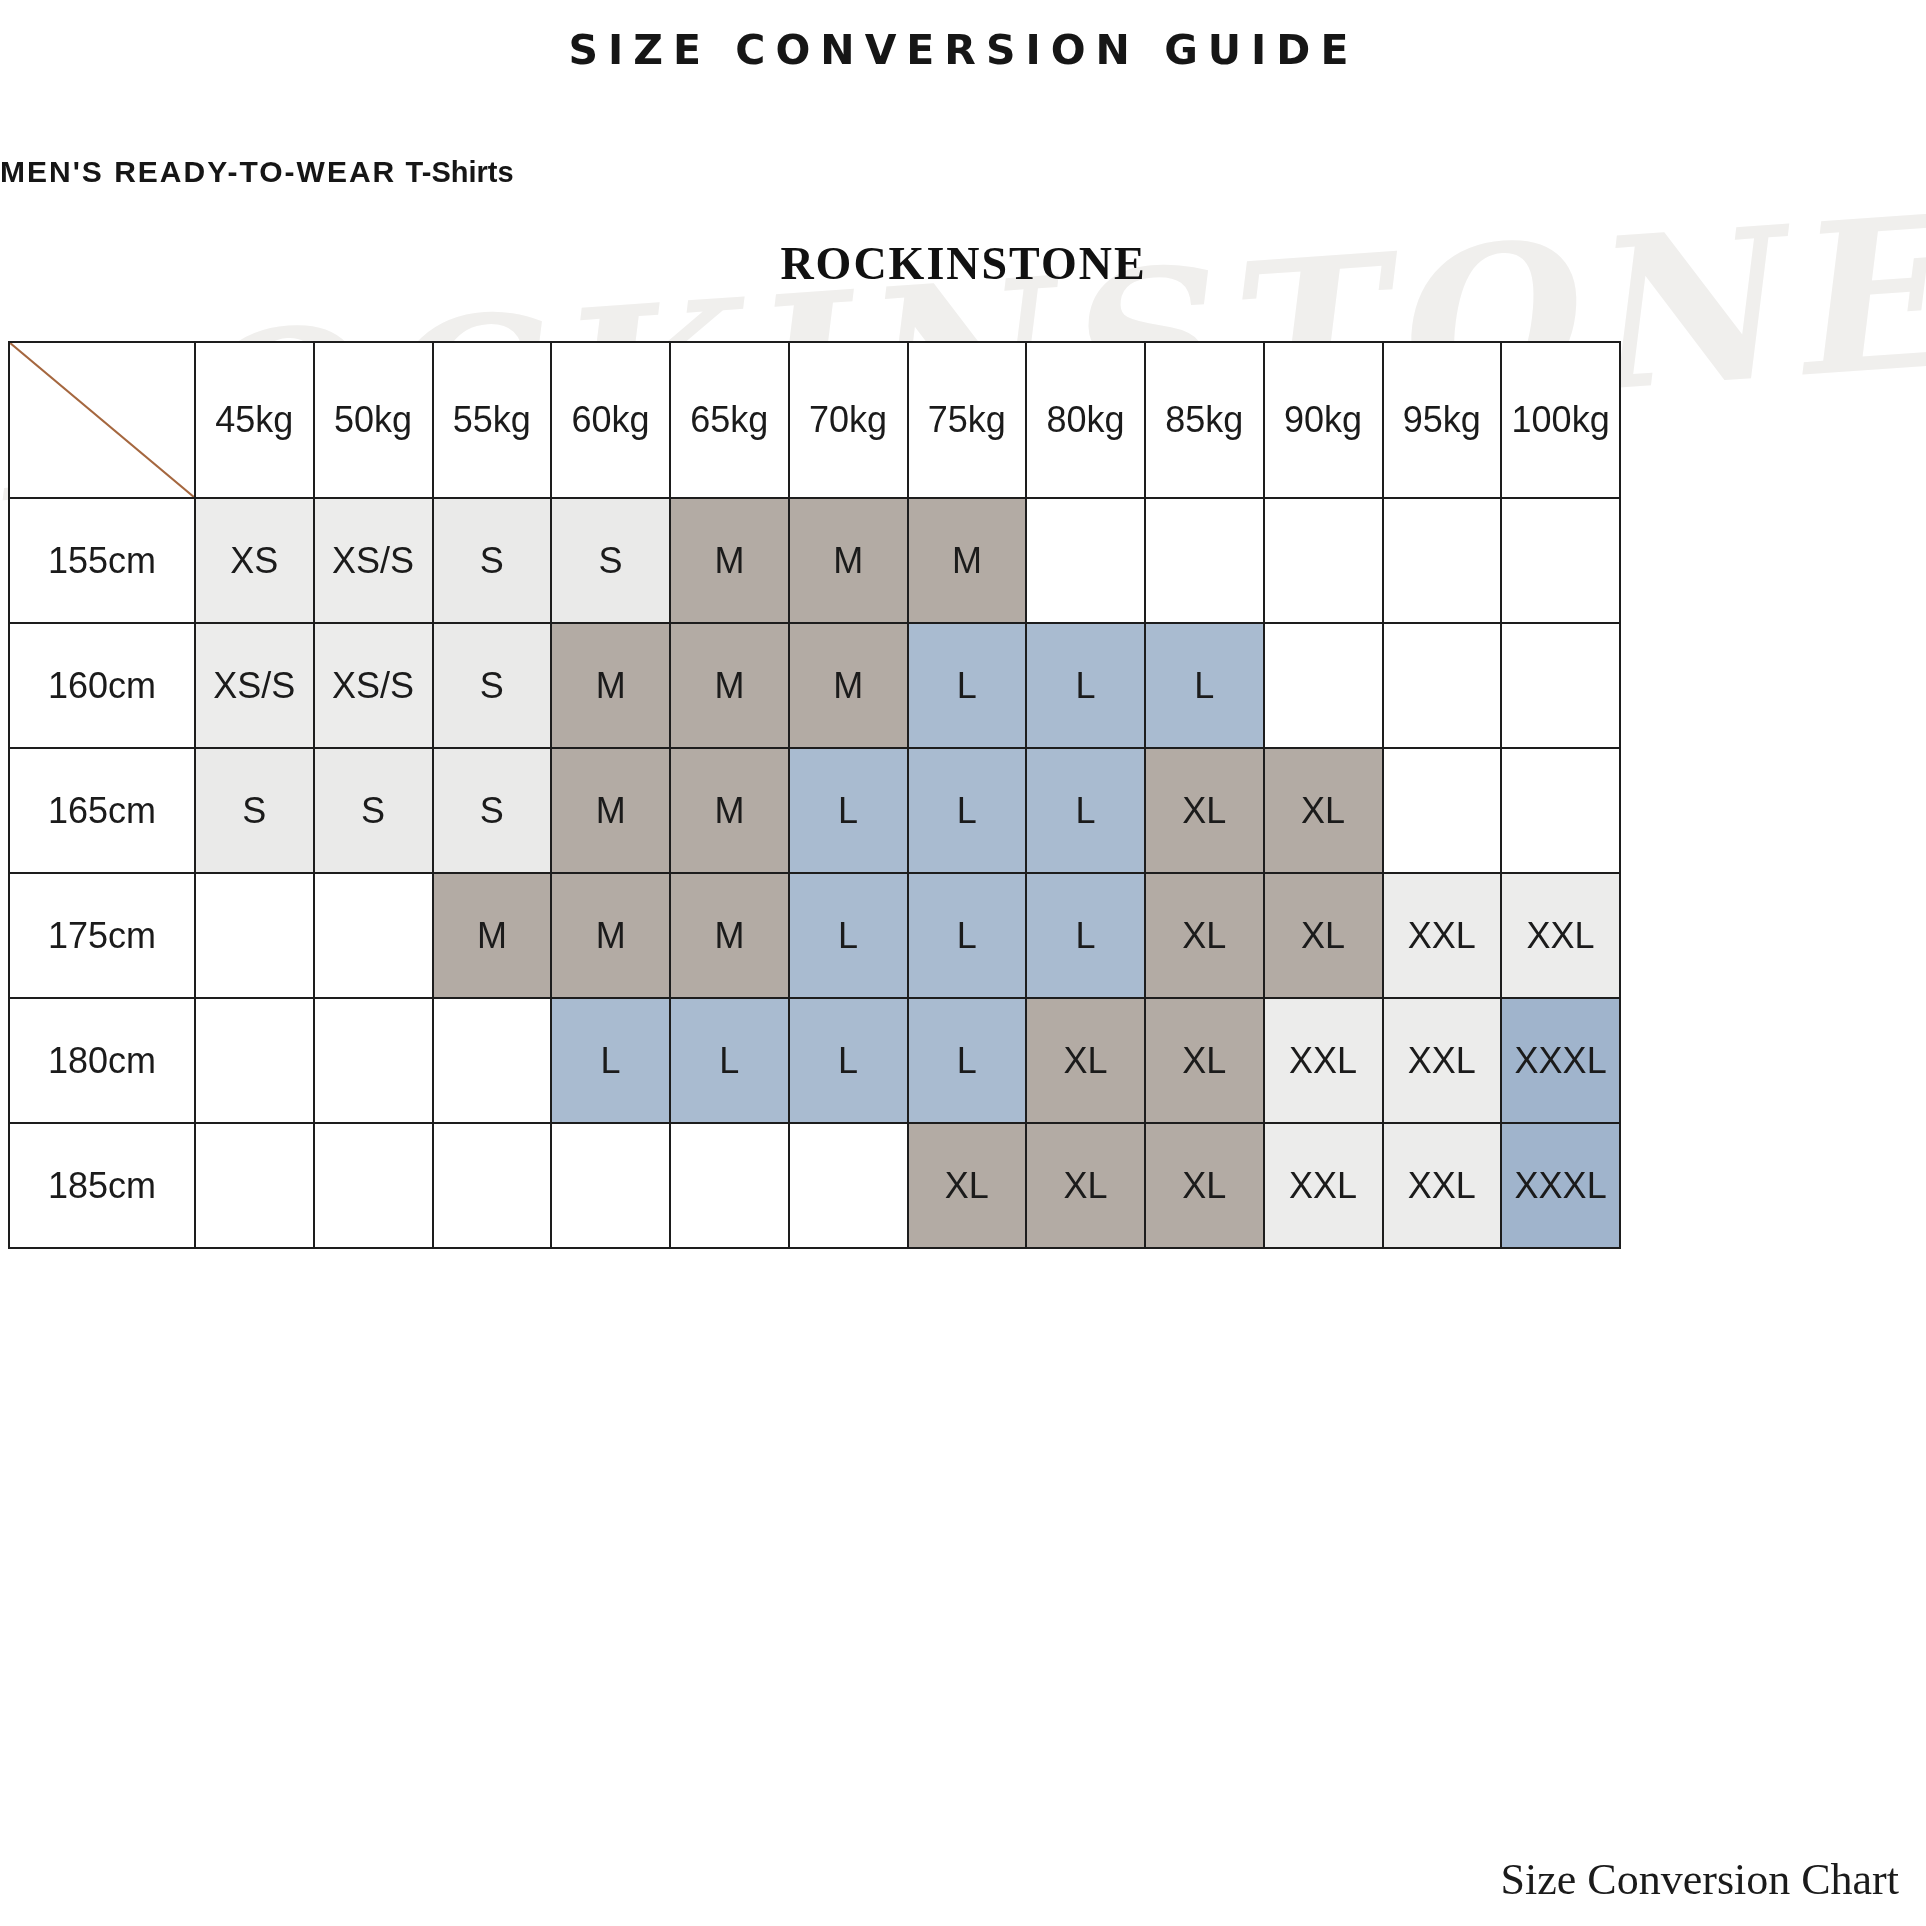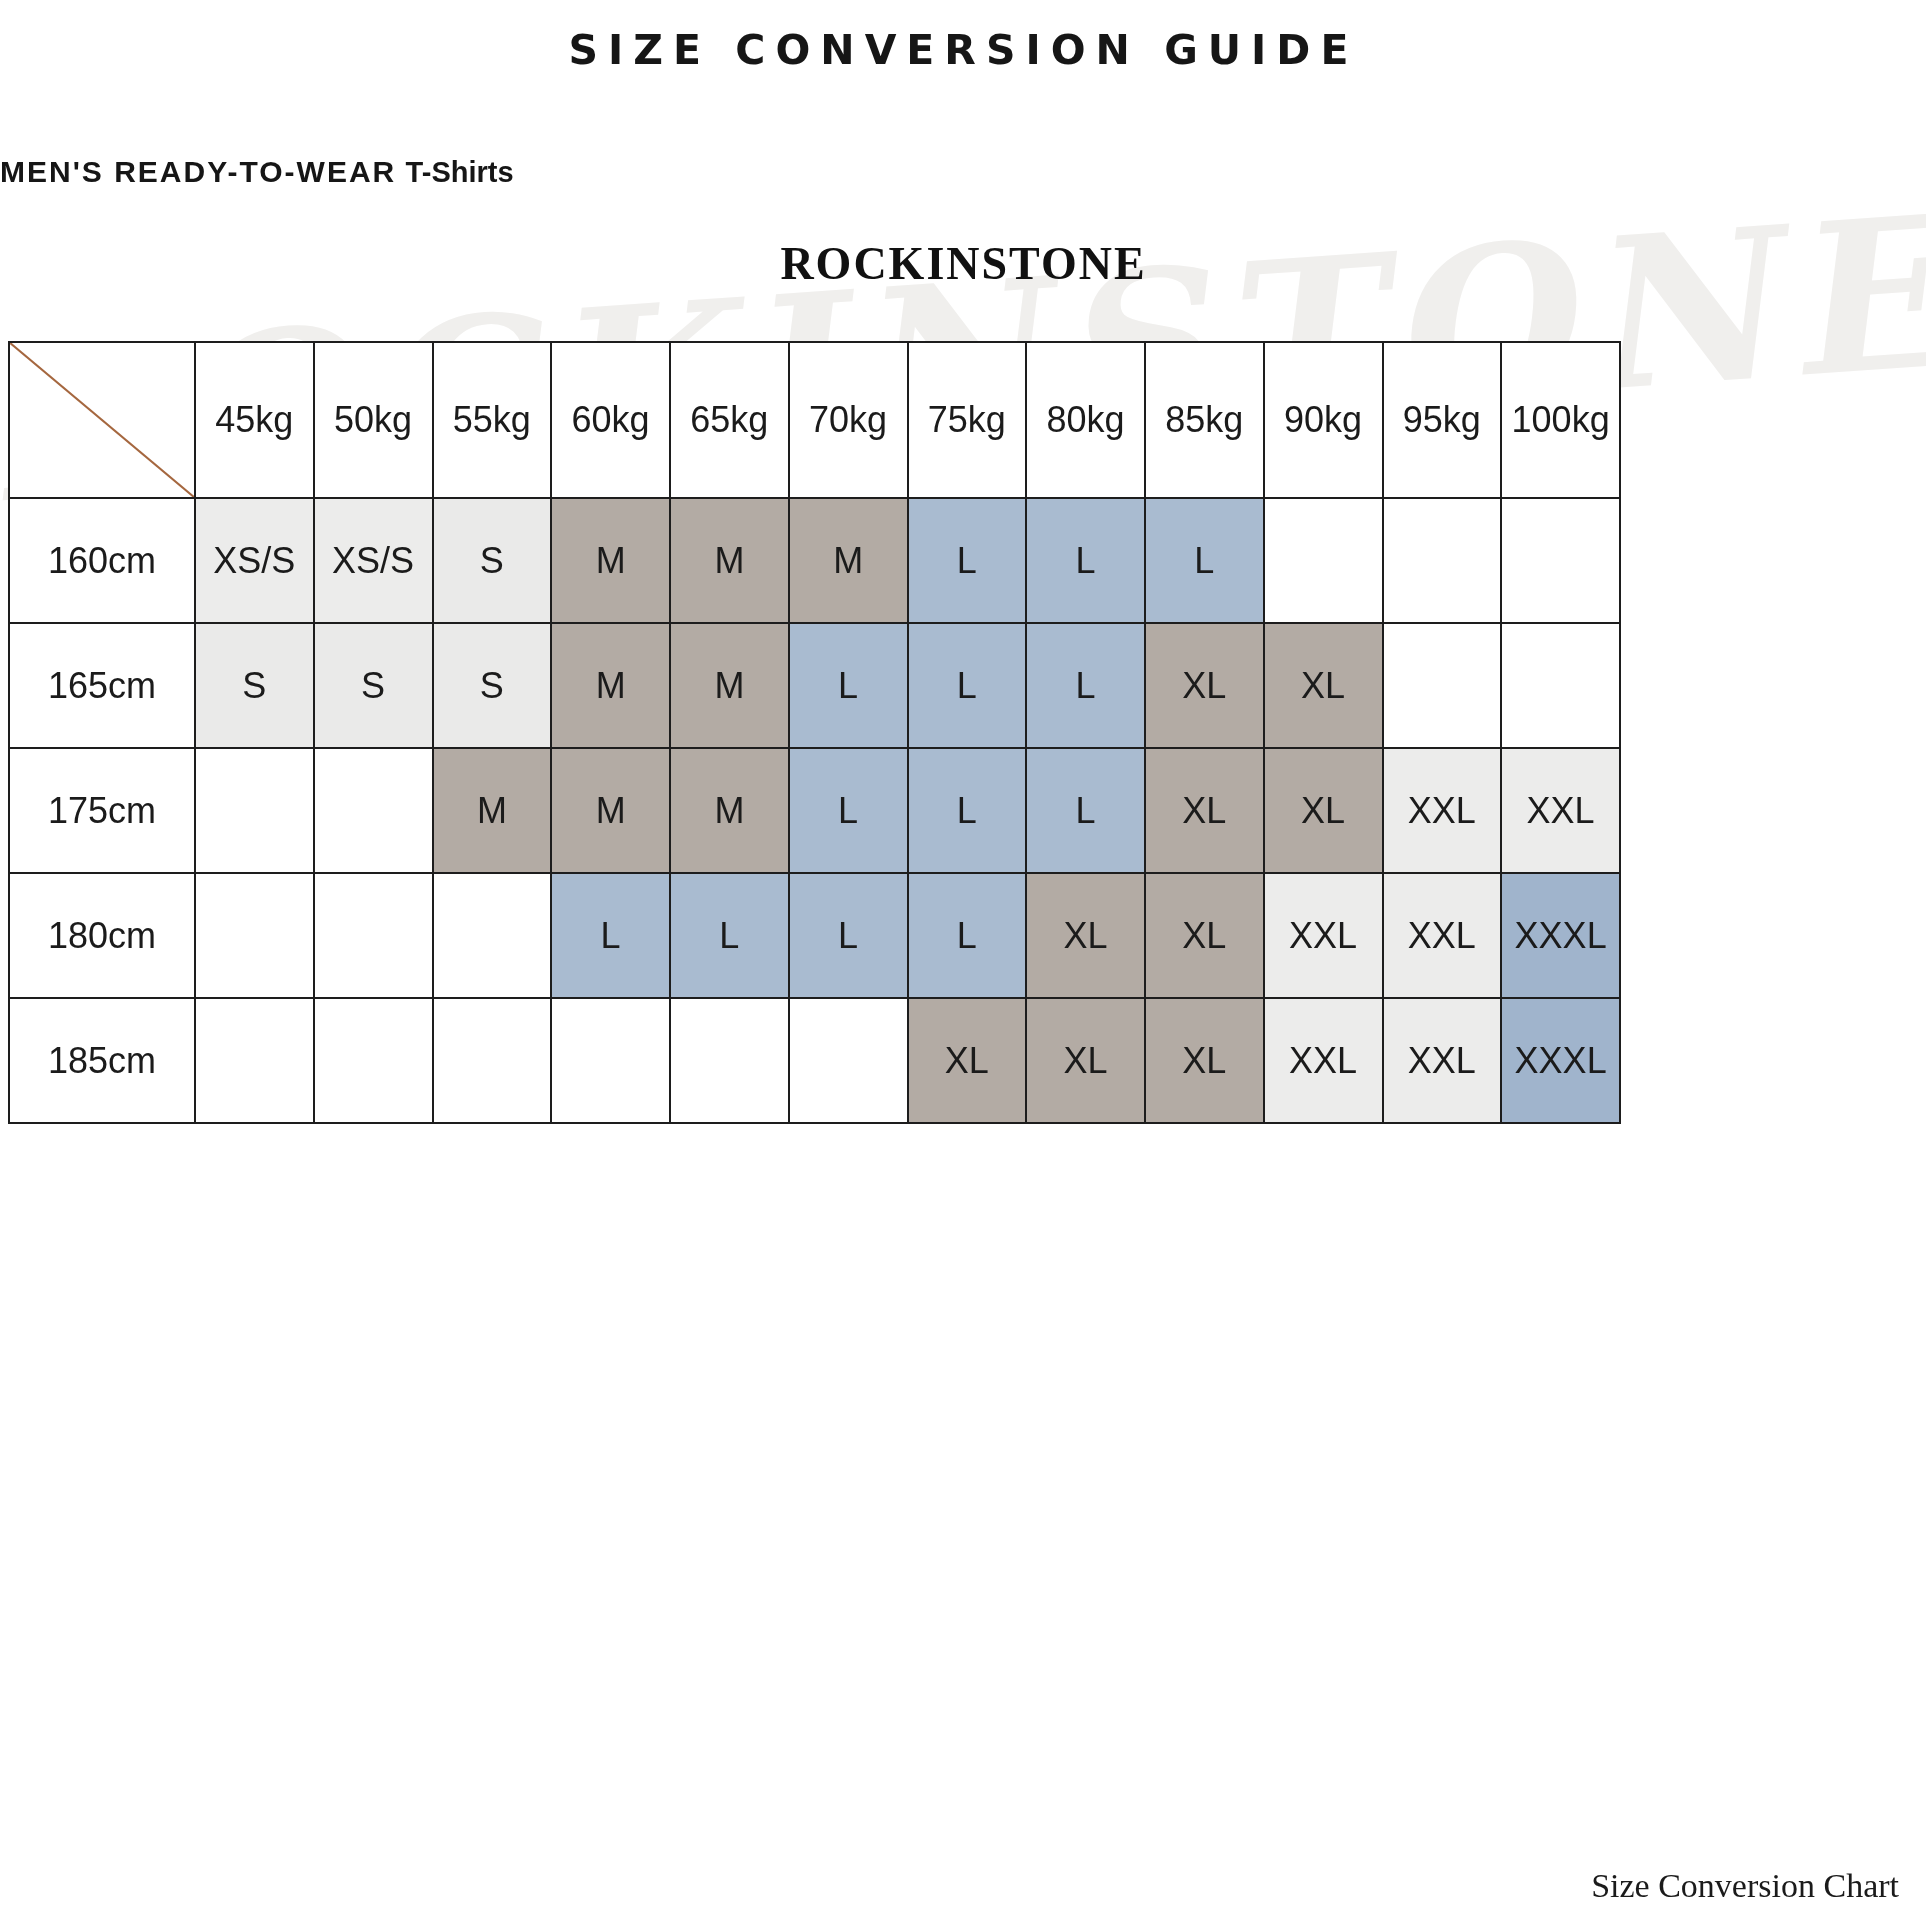--- a/index.html
+++ b/index.html
@@ -127,21 +127,21 @@
   .c-xl  { background: #b3aba4 !important; }
   .c-xxl { background: #ececeb !important; }
   .c-xxxl{ background: #a0b4cc !important; }
   .c-none{ background: #ffffff !important; }
 
   .footer-note {
     position: absolute;
     right: 28px;
     bottom: 22px;
     font-family: "Liberation Serif", serif;
-    font-size: 34px;
+    font-size: 44px;
     color: #1b1b1b;
     z-index: 3;
   }
 </style>
 </head>
 <body>
 
 <div class="watermark">ROCKINSTONE</div>
 
 <div class="page">
@@ -171,20 +171,35 @@
           <td class="head">65kg</td>
           <td class="head">70kg</td>
           <td class="head">75kg</td>
           <td class="head">80kg</td>
           <td class="head">85kg</td>
           <td class="head">90kg</td>
           <td class="head">95kg</td>
           <td class="head">100kg</td>
         </tr>
         <tr>
+          <td class="rowhead">155cm</td>
+          <td class="c-xs">XS</td>
+          <td class="c-xs">XS/S</td>
+          <td class="c-s">S</td>
+          <td class="c-s">S</td>
+          <td class="c-m">M</td>
+          <td class="c-m">M</td>
+          <td class="c-m">M</td>
+          <td class="c-none"></td>
+          <td class="c-none"></td>
+          <td class="c-none"></td>
+          <td class="c-none"></td>
+          <td class="c-none"></td>
+        </tr>
+        <tr>
           <td class="rowhead">160cm</td>
           <td class="c-xs">XS/S</td>
           <td class="c-xs">XS/S</td>
           <td class="c-s">S</td>
           <td class="c-m">M</td>
           <td class="c-m">M</td>
           <td class="c-m">M</td>
           <td class="c-l">L</td>
           <td class="c-l">L</td>
           <td class="c-l">L</td>

